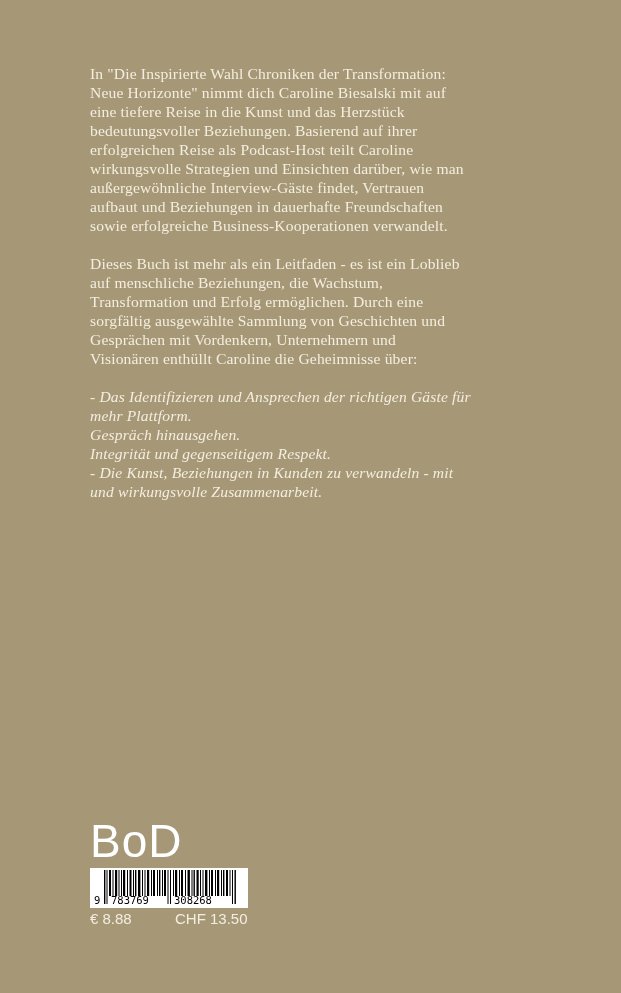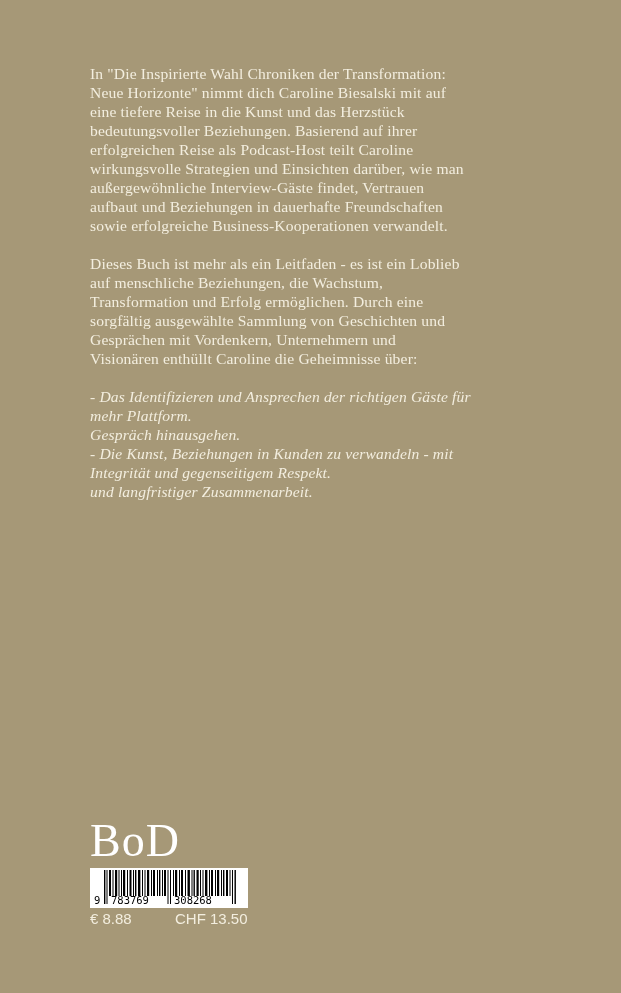--- a/index.html
+++ b/index.html
@@ -20,21 +20,21 @@
     line-height: 19px;
     letter-spacing: 0.15px;
   }
   .para { margin: 0 0 19px 0; white-space: pre-line; }
   .list { margin: 0; padding: 0; list-style: none; }
   .list li { margin: 0; font-style: italic; }
   .logo {
     position: absolute;
     left: 90px; top: 818px;
     color: #FFFFFF;
-    font-family: Liberation Serif, serif;
+    font-family: Liberation Sans, sans-serif;
     font-size: 46px;
     line-height: 46px;
     letter-spacing: 1px;
     font-weight: 400;
   }
   .barcode {
     position: absolute;
     left: 90px; top: 868px;
     width: 158px; height: 40px;
     background: #FFFFFF;
@@ -74,23 +74,23 @@
   <p class="para">Dieses Buch ist mehr als ein Leitfaden -  es ist ein Loblieb
 auf menschliche Beziehungen, die Wachstum,
 Transformation und Erfolg ermöglichen. Durch eine
 sorgfältig ausgewählte Sammlung von Geschichten und
 Gesprächen mit Vordenkern, Unternehmern und
 Visionären enthüllt Caroline die Geheimnisse über:</p>
   <ul class="list">
     <li>- Das Identifizieren und Ansprechen der richtigen Gäste für</li>
     <li>mehr Plattform.</li>
     <li>Gespräch hinausgehen.</li>
+    <li>Integrität und gegenseitigem Respekt.</li>
     <li>- Die Kunst, Beziehungen in Kunden zu verwandeln - mit</li>
-    <li>Integrität und gegenseitigem Respekt.</li>
-    <li>und langfristiger Zusammenarbeit.</li>
+    <li>und wirkungsvolle Zusammenarbeit.</li>
   </ul>
 </div>
 
 <div class="logo">BoD</div>
 
 <div class="barcode">
   <svg width="158" height="40">
     <g fill="#000">
       <rect x="14" y="2" width="1.4" height="34"></rect>
         <rect x="16.5" y="2" width="1" height="34"></rect>

